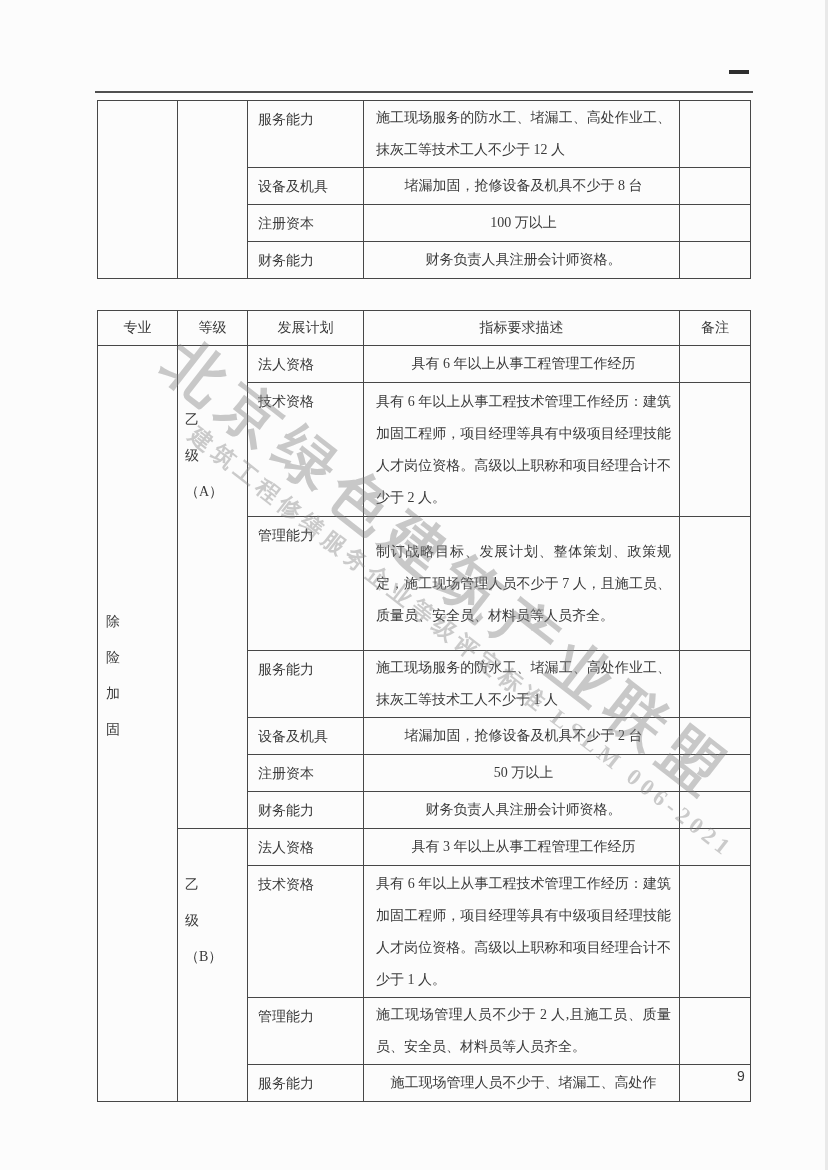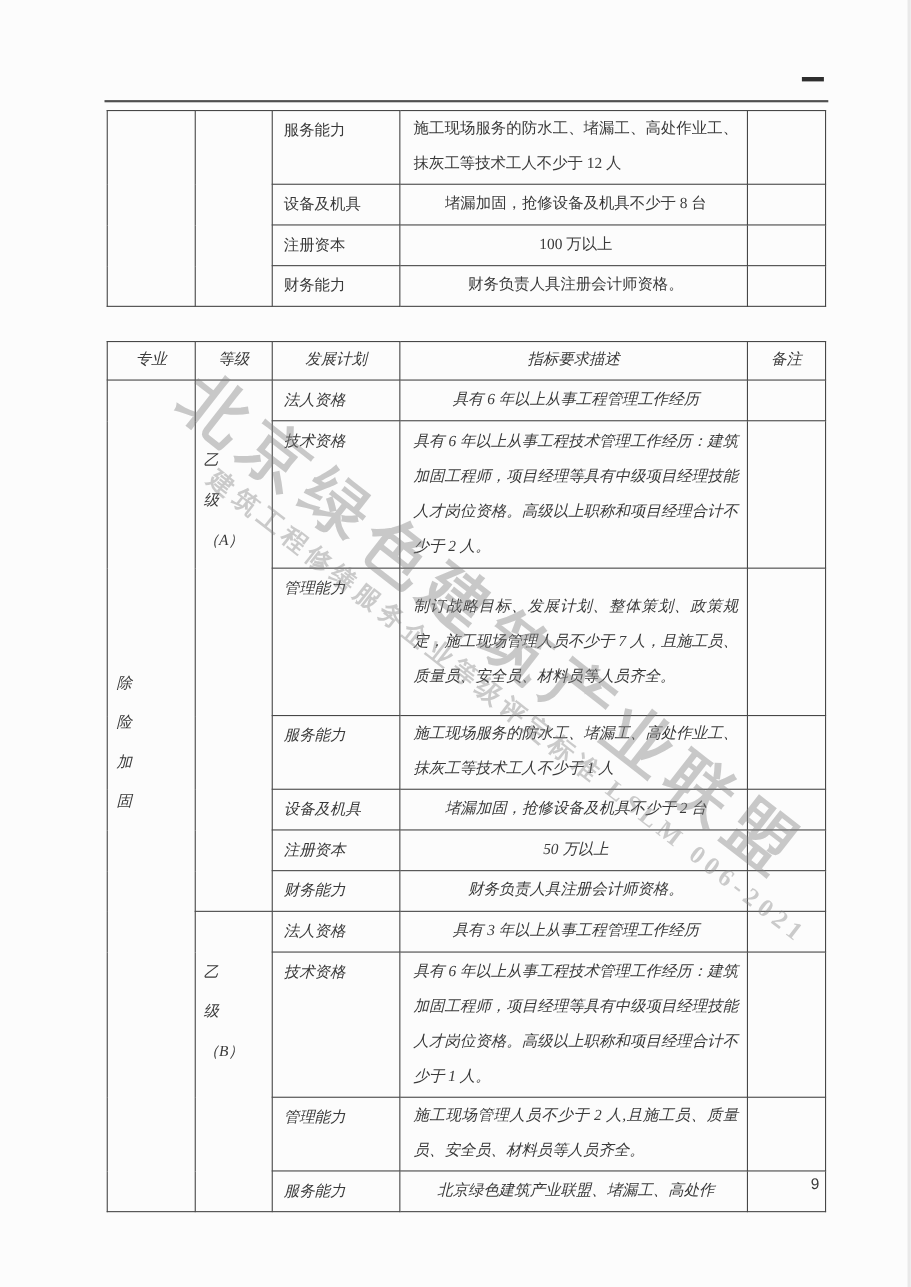--- a/index.html
+++ b/index.html
@@ -27,21 +27,21 @@
   
   table {
     border-collapse: collapse;
     table-layout: fixed;
     position: absolute;
     left: 97px;
     width: 653px;
     background: transparent;
   }
   #table-top { top: 100px; }
-  #table-main { top: 310px; font-style: italic; }
+  #table-main { top: 310px; }
   td, th {
     border: 1.5px solid #474747;
     font-size: 14px;
     font-weight: normal;
     line-height: 32px;
     vertical-align: middle;
     overflow: hidden;
   }
   th { text-align: center; padding: 1px 4px; }
   .c-ind { text-align: left; padding: 2px 6px 1px 10px; vertical-align: top; padding-top: 3px; }
@@ -207,21 +207,21 @@
     <td class="c-desc">具有 6 年以上从事工程技术管理工作经历：建筑加固工程师，项目经理等具有中级项目经理技能人才岗位资格。高级以上职称和项目经理合计不少于 1 人。</td>
     <td class="c-remark"></td>
   </tr>
   <tr class="rh67">
     <td class="c-ind">管理能力</td>
     <td class="c-desc">施工现场管理人员不少于 2 人,且施工员、质量员、安全员、材料员等人员齐全。</td>
     <td class="c-remark"></td>
   </tr>
   <tr class="rh29">
     <td class="c-ind">服务能力</td>
-    <td class="c-desc nj">北京绿色建筑产业联盟、堵漏工、高处作</td>
+    <td class="c-desc nj">施工现场管理人员不少于、堵漏工、高处作</td>
     <td class="c-remark"></td>
   </tr>
 </tbody>
   </table>
 
 <div class="watermark-layer">
   <div class="wm-big">北京绿色建筑产业联盟</div>
   <div class="wm-small">建筑工程修缮服务企业等级评定标准 LSLM 006-2021</div>
 </div>
 

